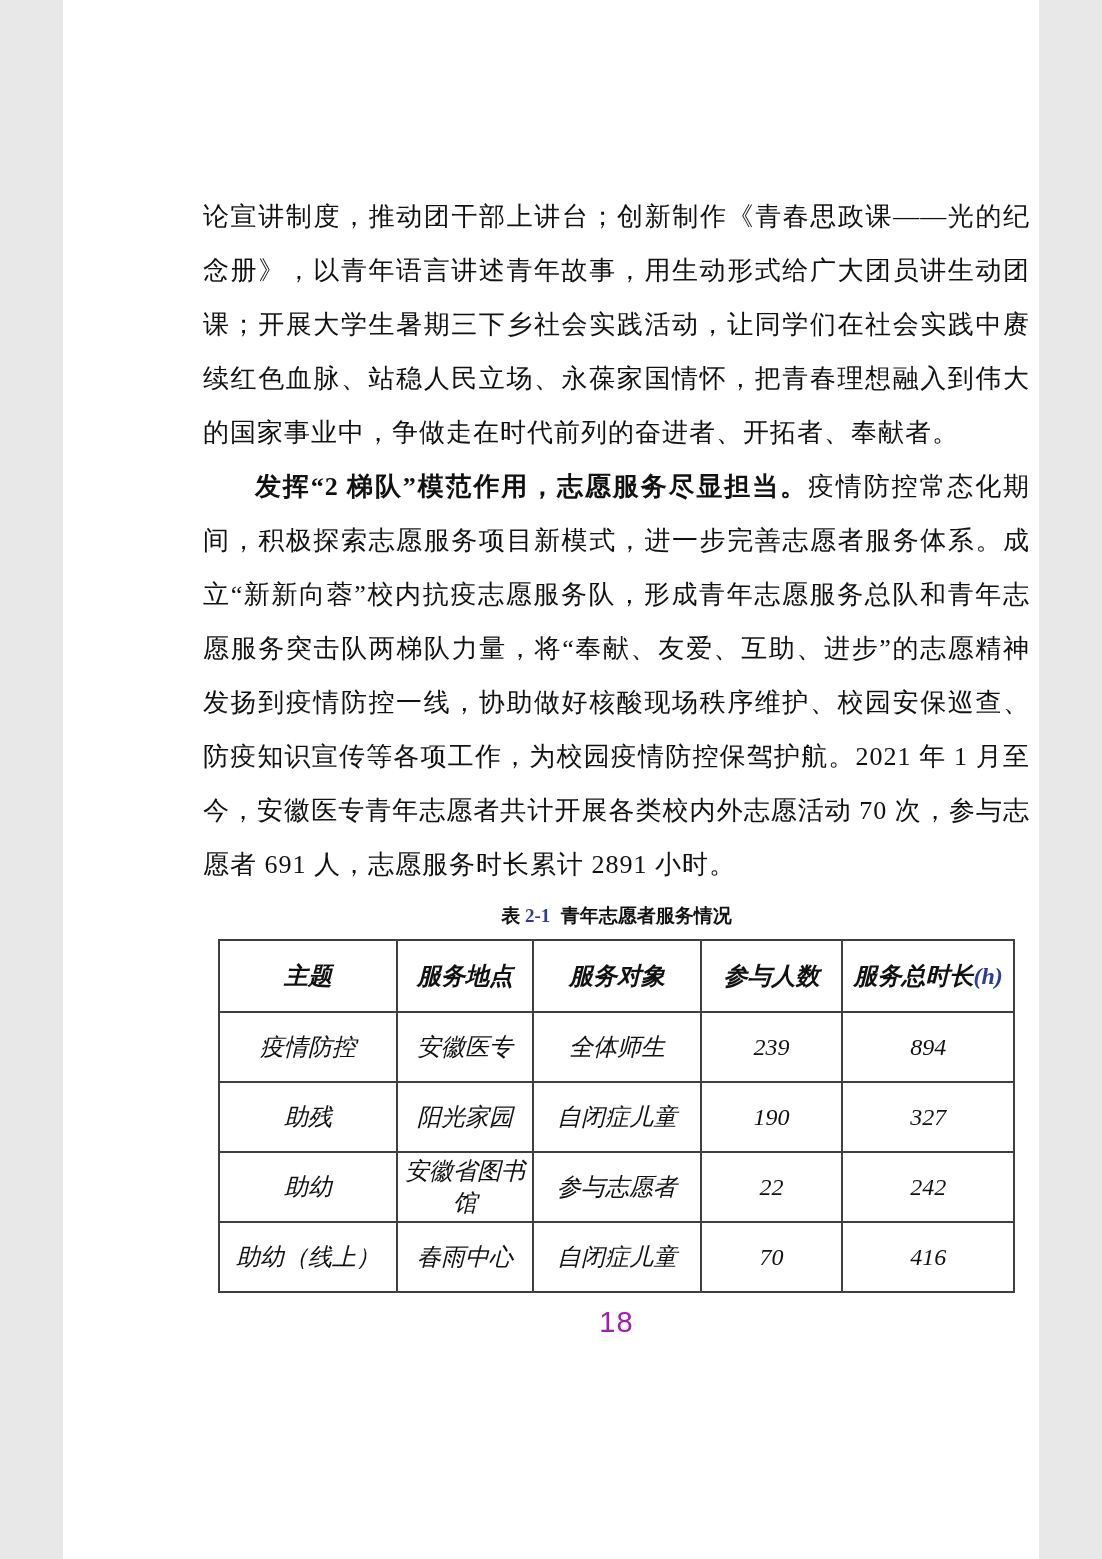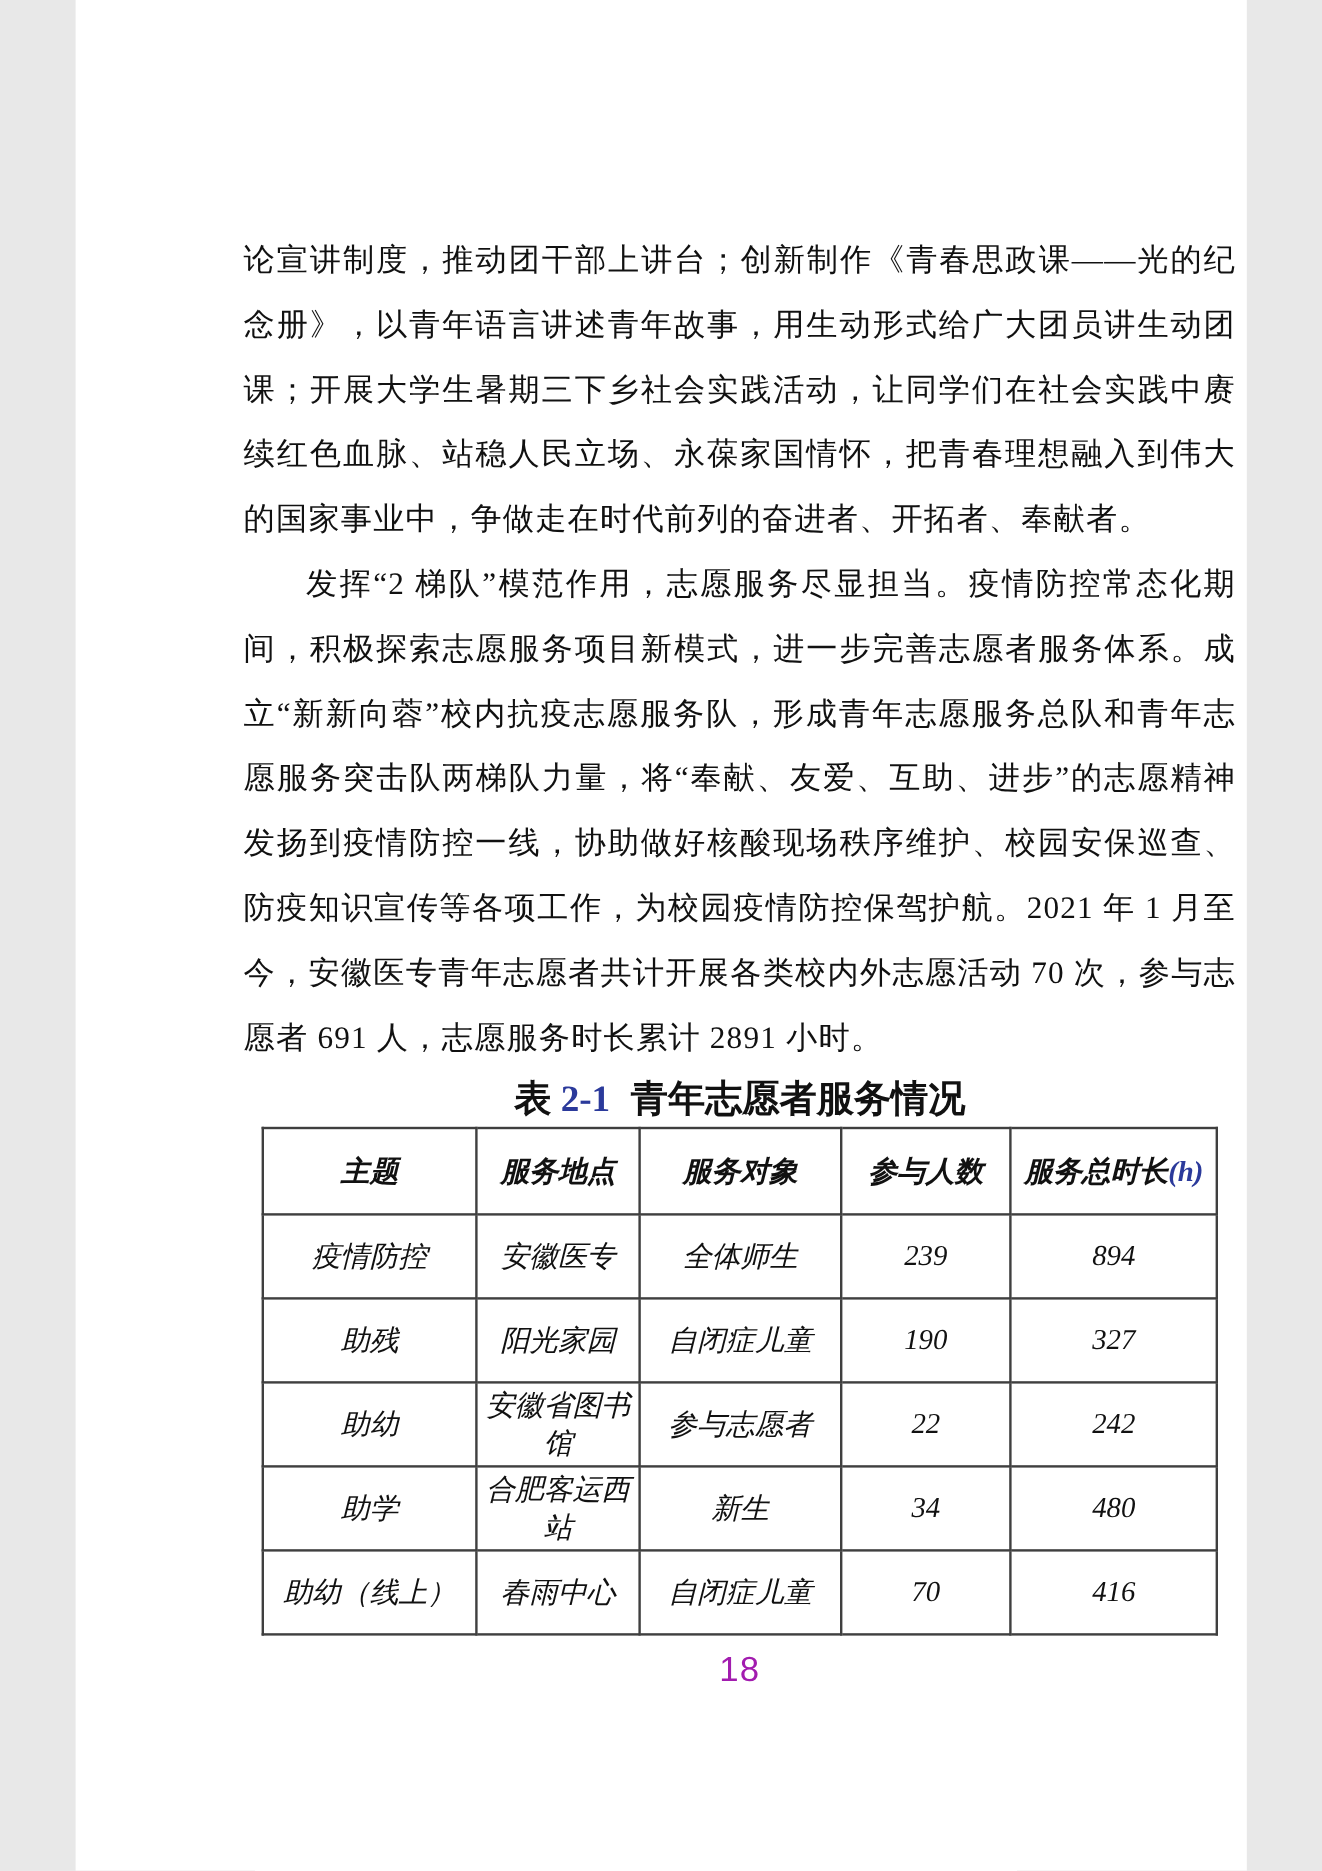--- a/index.html
+++ b/index.html
@@ -21,26 +21,26 @@
     top: 190px;
     width: 827px;
   }
   .body-par {
     font-size: 26px;
     line-height: 54px;
     text-align: justify;
     letter-spacing: 1px;
   }
   .body-par.indent { text-indent: 2em; }
-  .body-par .lead { font-weight: 400; }
+  .body-par .lead { font-weight: 700; }
   .caption {
     margin-top: 8px;
     margin-bottom: 7px;
     text-align: center;
-    font-size: 31px;
+    font-size: 19px;
     line-height: 32px;
     font-weight: 700;
   }
   .caption .caption-title { margin-left: 0.55em; }
   .accent { color: var(--accent); }
   table.report-table {
     width: 797px;
     margin: 0 auto;
     border-collapse: collapse;
     table-layout: fixed;
@@ -118,27 +118,20 @@
           <td>327</td>
         </tr>
         <tr>
           <td>助幼</td>
           <td>安徽省图书馆</td>
           <td>参与志愿者</td>
           <td>22</td>
           <td>242</td>
         </tr>
         <tr>
-          <td>助学</td>
-          <td>合肥客运西站</td>
-          <td>新生</td>
-          <td>34</td>
-          <td>480</td>
-        </tr>
-        <tr>
           <td>助幼（线上）</td>
           <td>春雨中心</td>
           <td>自闭症儿童</td>
           <td>70</td>
           <td>416</td>
         </tr>
       </tbody>
     </table>
 
     <div class="page-number">18</div>

